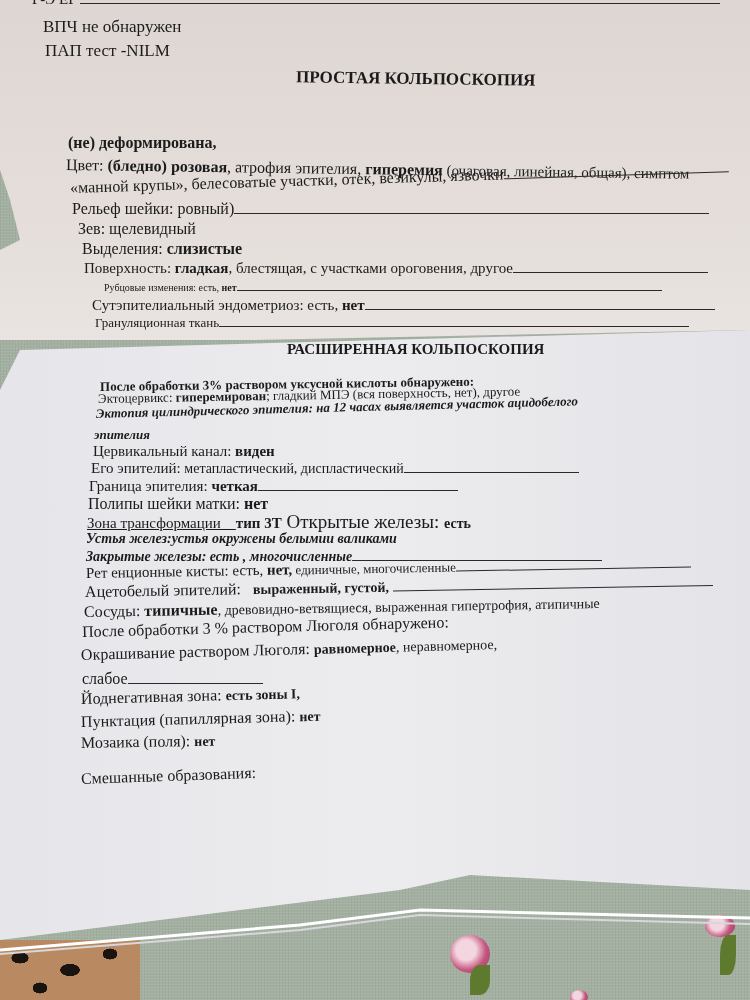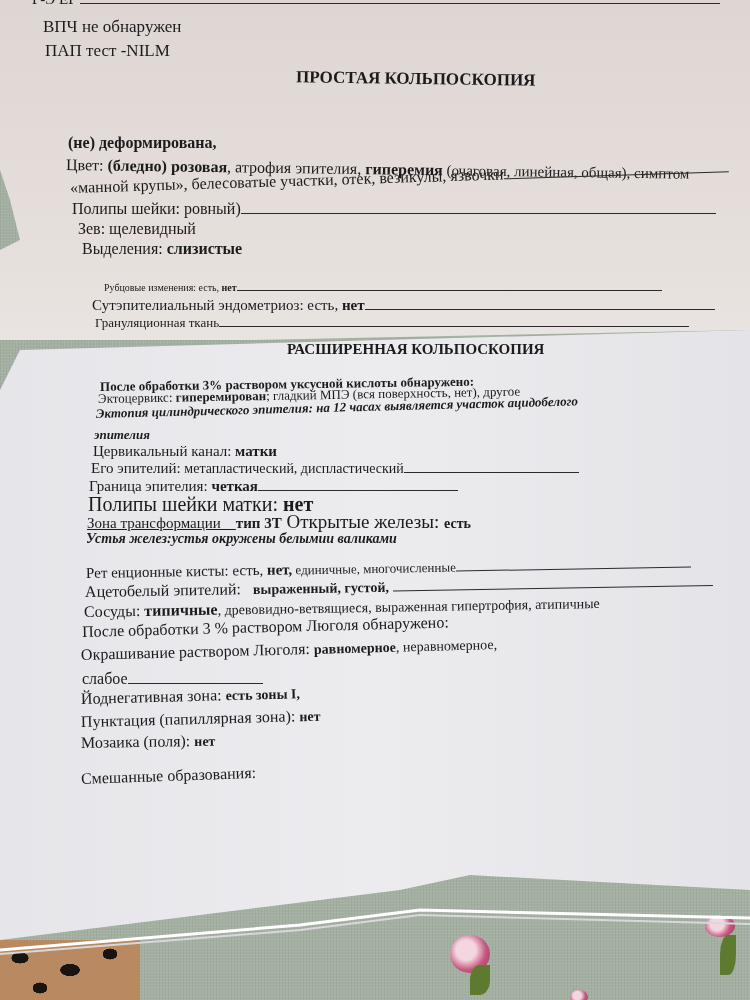--- a/index.html
+++ b/index.html
@@ -92,25 +92,28 @@
 
   <div class="line b" style="left:68px;top:134px;">(не) деформирована,</div>
 
   <div class="line" style="left:66px;top:156px;transform:rotate(0.8deg);transform-origin:left;">
     <span>Цвет: </span><span class="b">(бледно) розовая</span><span>, атрофия эпителия, </span><span class="b">гиперемия</span><span style="font-size:15px;"> (очаговая, линейная, общая), симптом</span>
   </div>
   <div class="line" style="left:70px;top:179px;transform:rotate(-1.8deg);transform-origin:left;">
     <span>«манной крупы», белесоватые участки, отек, везикулы, язвочки</span><span class="blank" style="width:225px;"></span>
   </div>
   <div class="line" style="left:72px;top:200px;">
-    <span>Полипы шейки: ровный)</span><span class="blank" style="width:475px;"></span>
+    <span>Рельеф шейки: ровный)</span><span class="blank" style="width:475px;"></span>
   </div>
   <div class="line" style="left:78px;top:220px;">Зев: щелевидный</div>
   <div class="line" style="left:82px;top:240px;">
     <span>Выделения: </span><span class="b">слизистые</span>
+  </div>
+  <div class="line" style="left:84px;top:259px;font-size:15px;">
+    <span>Поверхность: </span><span class="b">гладкая</span><span>, блестящая, с участками ороговения, другое</span><span class="blank" style="width:195px;"></span>
   </div>
   <div class="line" style="left:104px;top:278px;font-size:10px;">
     <span>Рубцовые изменения: есть, </span><span class="b">нет</span><span class="blank" style="width:425px;"></span>
   </div>
   <div class="line" style="left:92px;top:296px;font-size:15px;">
     <span>Сутэпителиальный эндометриоз: есть, </span><span class="b">нет</span><span class="blank" style="width:350px;"></span>
   </div>
   <div class="line" style="left:95px;top:314px;font-size:13px;">
     <span>Грануляционная ткань</span><span class="blank" style="width:470px;"></span>
   </div>
@@ -118,35 +121,38 @@
   <div class="line title-sm" style="left:287px;top:340px;">РАСШИРЕННАЯ КОЛЬПОСКОПИЯ</div>
 
   <div class="line b" style="left:100px;top:378px;font-size:13px;transform:rotate(-0.8deg);transform-origin:left;">После обработки 3% раствором уксусной кислоты обнаружено:</div>
   <div class="line small" style="left:98px;top:390px;transform:rotate(-1deg);transform-origin:left;">
     <span>Эктоцервикс: </span><span class="b">гиперемирован</span><span>; гладкий МПЭ (вся поверхность, нет), другое</span>
   </div>
   <div class="line bi small" style="left:96px;top:405px;transform:rotate(-1.5deg);transform-origin:left;">Эктопия цилиндрического эпителия: на 12 часах выявляется участок ацидобелого</div>
   <div class="line bi small" style="left:94px;top:426px;">эпителия</div>
 
   <div class="line" style="left:93px;top:442px;font-size:15px;">
-    <span>Цервикальный канал: </span><span class="b">матки</span>
+    <span>Цервикальный канал: </span><span class="b">виден</span>
   </div>
   <div class="line" style="left:91px;top:459px;font-size:15px;">
     <span>Его эпителий: </span><span style="font-size:14px;">метапластический, диспластический</span><span class="blank" style="width:175px;"></span>
   </div>
   <div class="line" style="left:89px;top:477px;font-size:15px;">
     <span>Граница эпителия: </span><span class="b">четкая</span><span class="blank" style="width:200px;"></span>
   </div>
-  <div class="line" style="left:88px;top:495px;font-size:20px;">
+  <div class="line" style="left:88px;top:495px;font-size:16px;">
     <span>Полипы шейки матки: </span><span class="b">нет</span>
   </div>
   <div class="line" style="left:87px;top:513px;font-size:15px;">
     <span style="white-space:pre;text-decoration:underline;">Зона трансформации    </span><span class="b">тип 3Т</span><span style="font-size:19px;text-align:center;"> Открытые железы: </span><span class="b" style="font-size:14px;">есть</span>
   </div>
   <div class="line bi" style="left:86px;top:530px;font-size:14px;">Устья желез:устья окружены белымии валиками</div>
+  <div class="line bi" style="left:86px;top:548px;font-size:14px;">
+    <span>Закрытые железы: есть , многочисленные</span><span class="blank" style="width:250px;"></span>
+  </div>
   <div class="line" style="left:86px;top:564px;font-size:15px;transform:rotate(-1deg);transform-origin:left;">
     <span>Рет енционные кисты: есть, </span><span class="b">нет,</span><span style="font-size:13px;"> единичные, многочисленные</span><span class="blank" style="width:235px;"></span>
   </div>
   <div class="line" style="left:85px;top:583px;font-size:16px;transform:rotate(-1deg);transform-origin:left;">
     <span style="white-space:pre;">Ацетобелый эпителий:   </span><span class="b" style="font-size:14px;">выраженный, густой,</span><span class="blank" style="width:320px;margin-left:4px;"></span>
   </div>
   <div class="line" style="left:84px;top:603px;font-size:16px;transform:rotate(-1deg);transform-origin:left;">
     <span>Сосуды: </span><span class="b">типичные</span><span style="font-size:14px;">, древовидно-ветвящиеся, выраженная гипертрофия, атипичные</span>
   </div>
   <div class="line" style="left:82px;top:623px;font-size:16px;transform:rotate(-1.5deg);transform-origin:left;">После обработки 3 % раствором Люголя обнаружено:</div>

